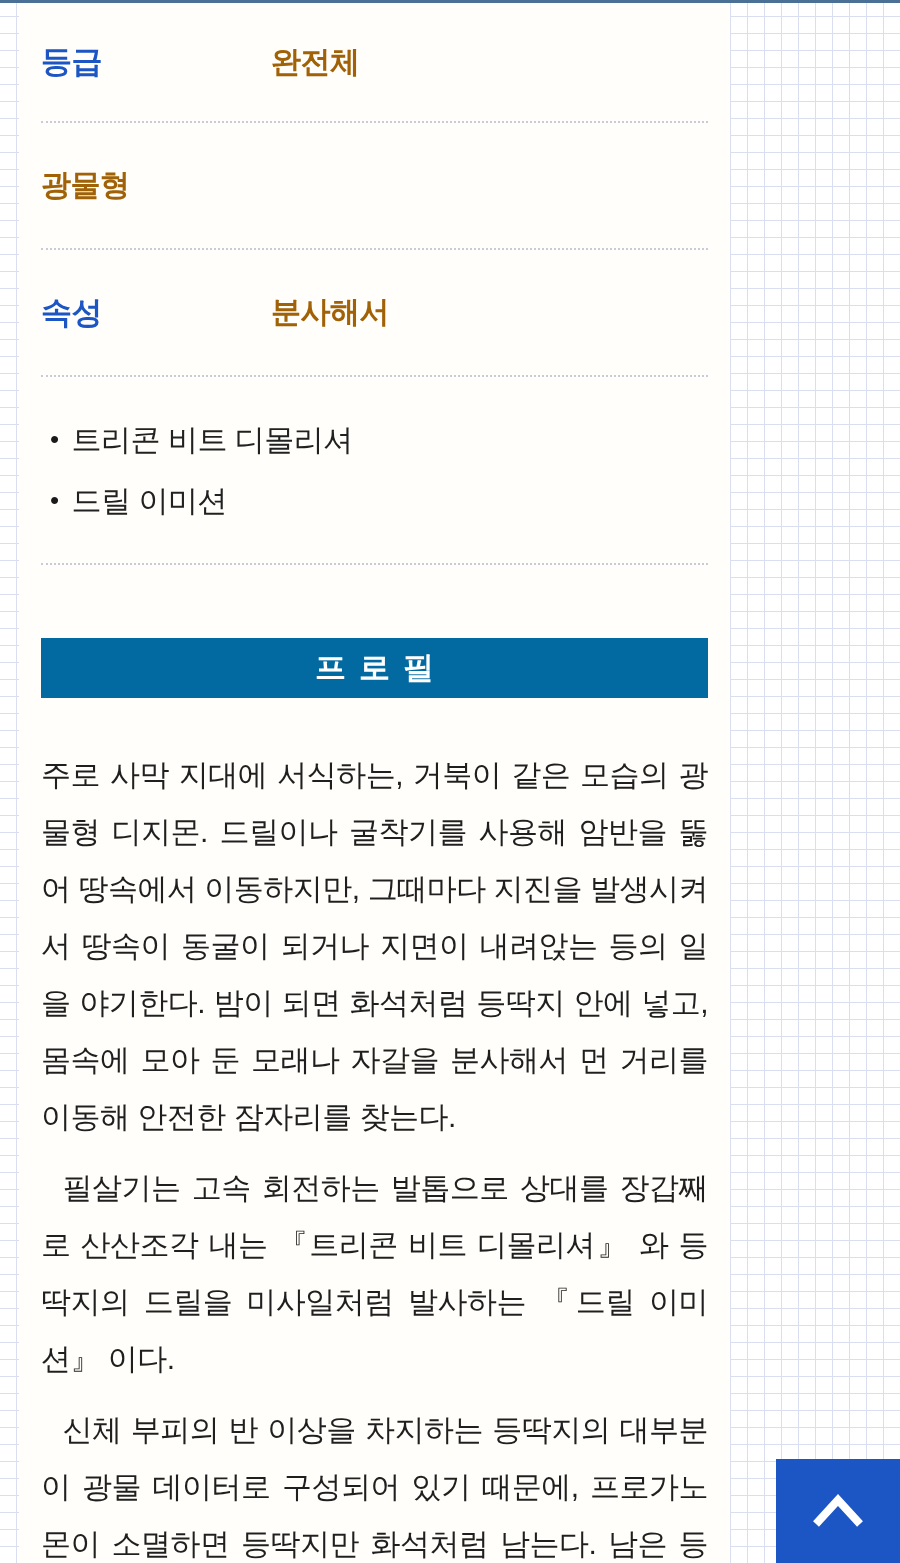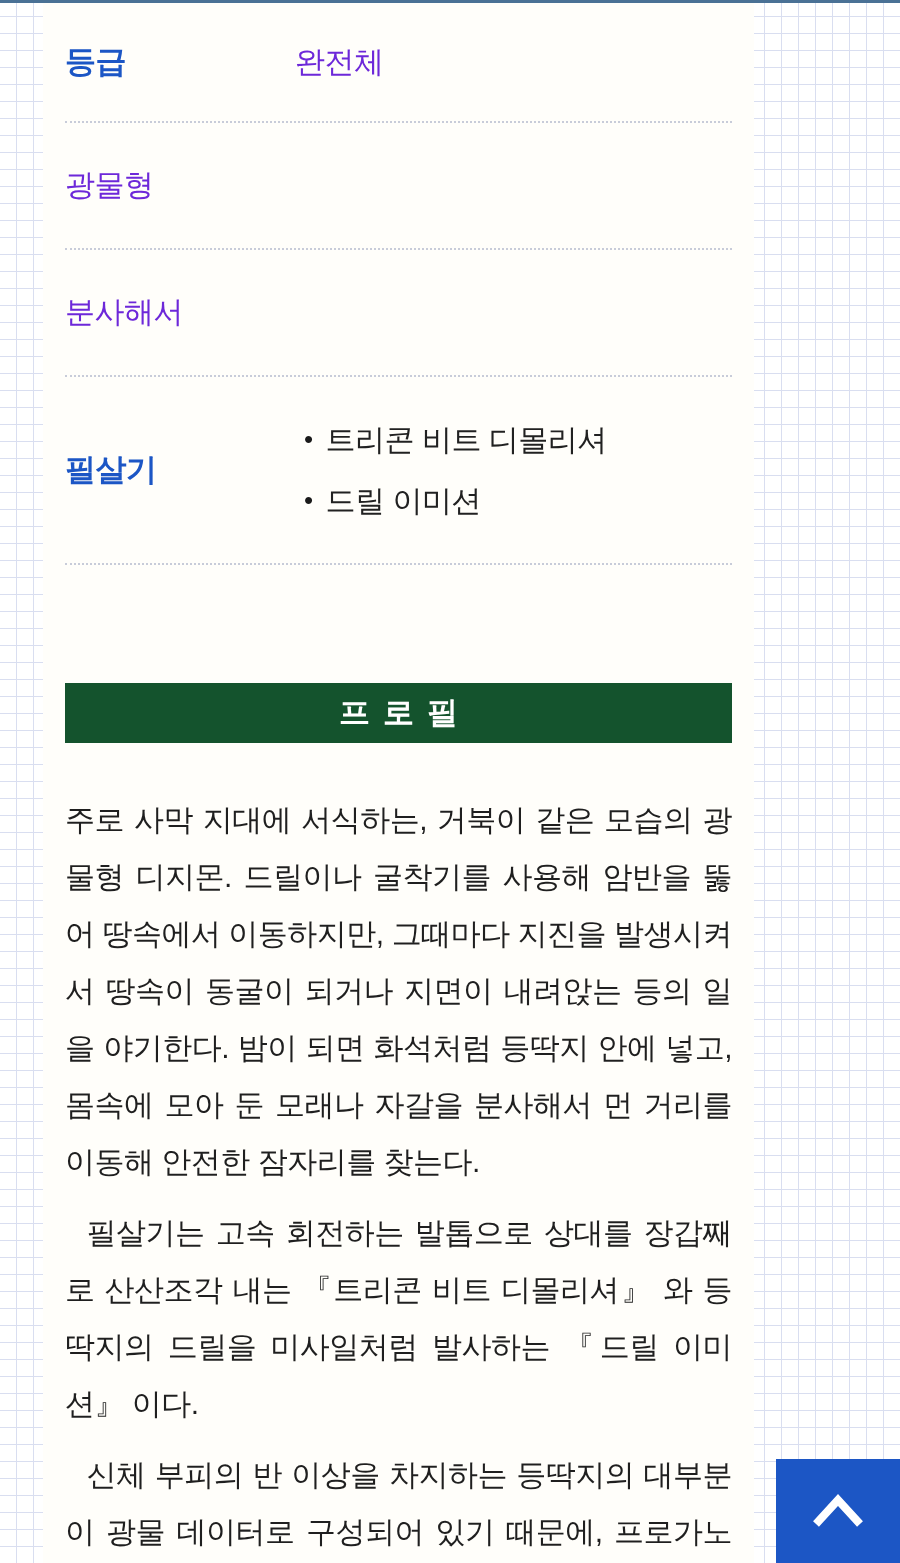--- a/index.html
+++ b/index.html
@@ -14,52 +14,52 @@
       linear-gradient(#d9def0 1px, transparent 1px),
       linear-gradient(90deg, #d9def0 1px, transparent 1px);
     background-size: 17px 17px;
     background-position: -1px -1px;
   }
   .top-bar {
     position: absolute; top: 0; left: 0; width: 900px; height: 3px;
     background: #4a7195; z-index: 6;
   }
   .content-column {
-    position: absolute; left: 43px; top: 0; width: 711px; height: 1563px;
+    position: absolute; left: 19px; top: 0; width: 711px; height: 1563px;
     background: #fffefa;
     padding: 3px 22px 16px 22px;
     z-index: 2;
   }
   
   .info-row {
     display: flex; align-items: center;
     border-bottom: 2px dotted #c8ccd9;
     min-height: 127px;
   }
   .info-row.first { min-height: 120px; }
   .info-row.skills { min-height: 188px; }
   .info-label {
     flex: 0 0 230px;
     color: #1c56c5; font-weight: bold; font-size: 31px;
     letter-spacing: -0.5px;
   }
-  .info-value { font-size: 30px; color: #6d28d9; letter-spacing: -0.5px; }
+  .info-value { font-size: 30px; color: #a16207; letter-spacing: -0.5px; font-weight: bold; }
   .skill-list { display: flex; flex-direction: column; justify-content: space-between; }
   .skill-item {
     font-size: 30px; color: #212121; line-height: 60px; letter-spacing: -0.5px;
     padding-left: 9px;
   }
   .skill-bullet {
     font-size: 26px; color: #1a1a1a; margin-right: 13px; vertical-align: 2px;
   }
   
   .profile-banner {
-    margin-top: 118px;
+    margin-top: 73px;
     height: 60px;
-    background: #14532d;
+    background: #0369a1;
     color: #ffffff;
     display: flex; align-items: center; justify-content: center;
     font-size: 31px; font-weight: bold;
     letter-spacing: 0.42em; text-indent: 0.42em;
   }
   
   .profile-body {
     margin-top: 48px;
     font-size: 30px; line-height: 57px; color: #1f1f1f;
     text-align: justify;
@@ -91,25 +91,25 @@
     <div class="info-row first">
       <div class="info-label">등급</div>
       <div class="info-value">완전체</div>
     </div>
 
     <div class="info-row">
       <div class="info-value">광물형</div>
     </div>
 
     <div class="info-row">
+      <div class="info-label">속성</div>
       <div class="info-value">분사해서</div>
     </div>
 
     <div class="info-row skills">
-      <div class="info-label">필살기</div>
       <div class="skill-list">
         <div class="skill-item"><span class="skill-bullet">•</span><span>트리콘 비트 디몰리셔</span></div>
         <div class="skill-item"><span class="skill-bullet">•</span><span>드릴 이미션</span></div>
       </div>
     </div>
 
   </div>
 
   <div class="profile-banner">프로필</div>
 

